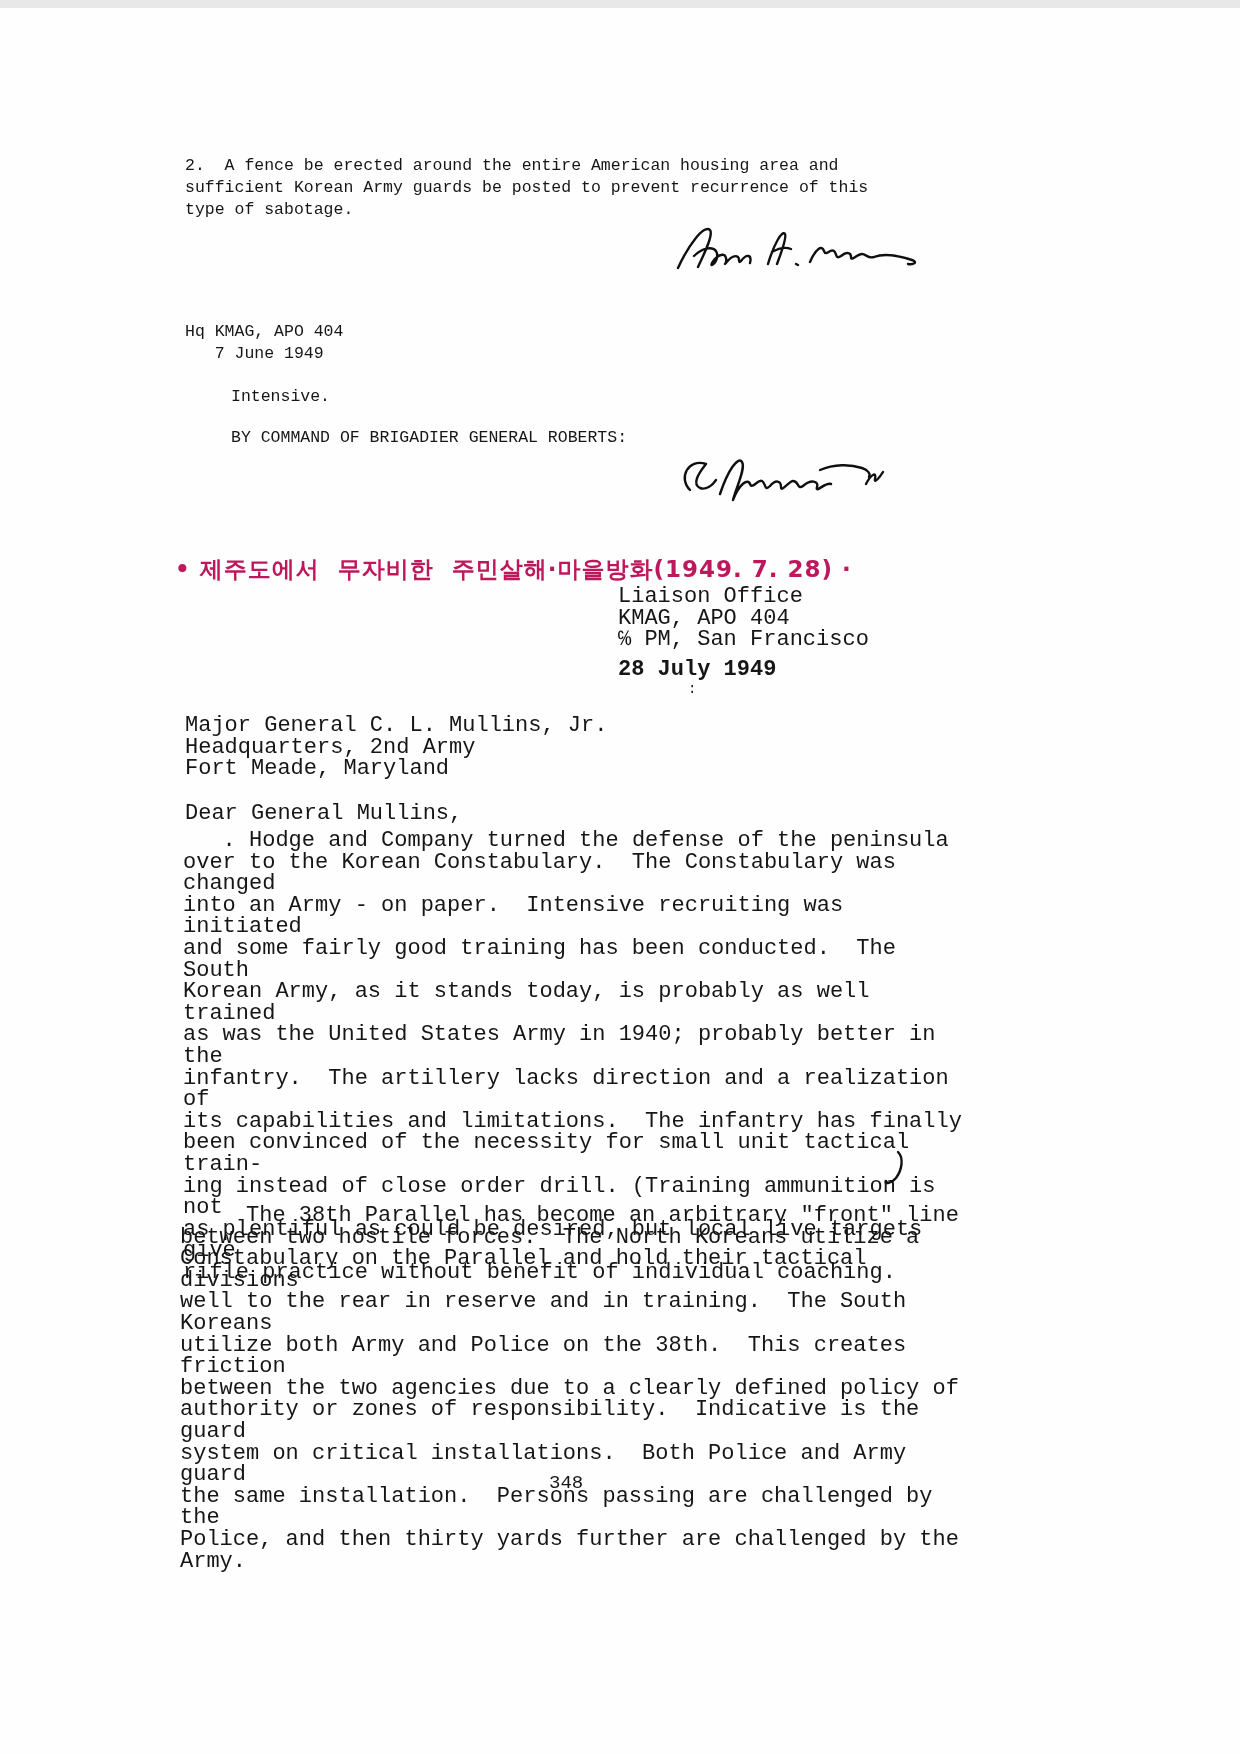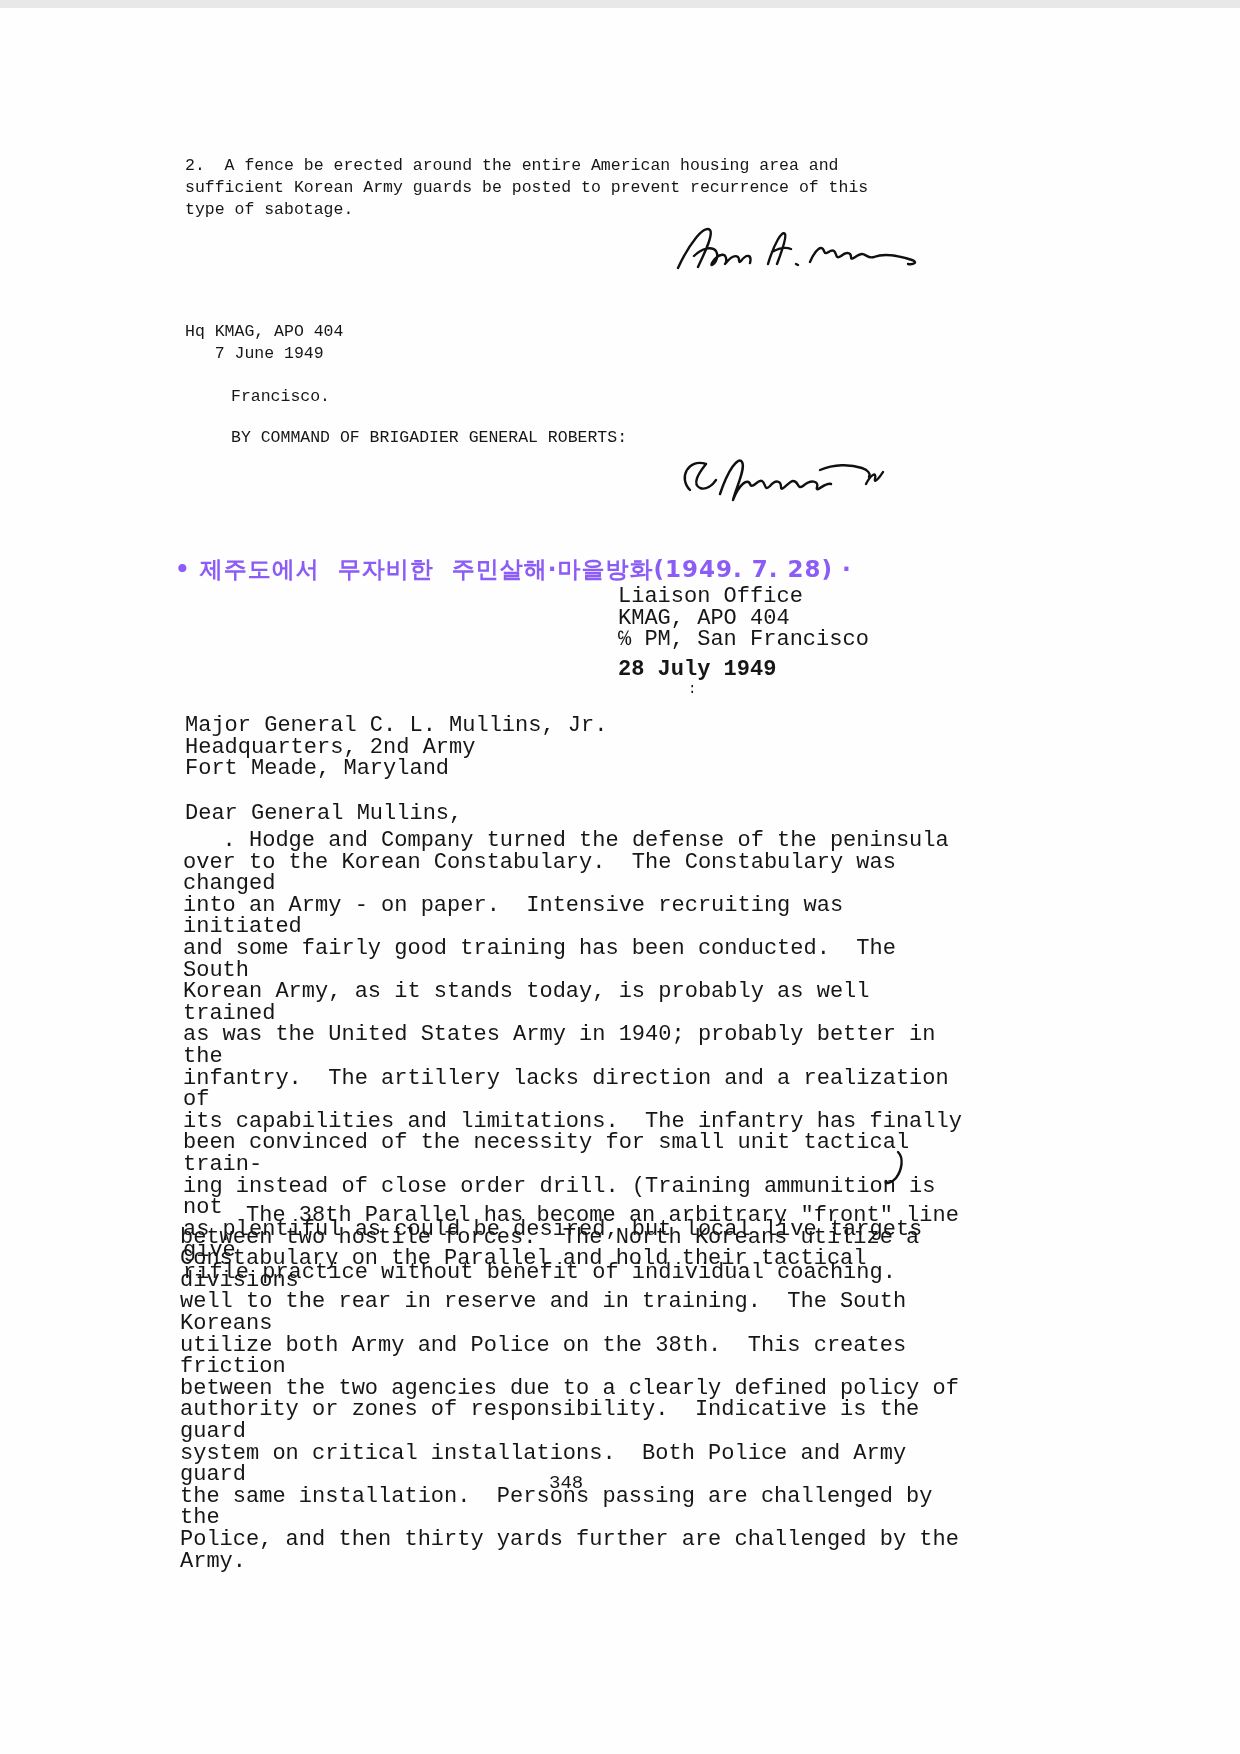--- a/index.html
+++ b/index.html
@@ -11,21 +11,21 @@
     color:#161616;
     font-family:"Liberation Mono","DejaVu Sans Mono",monospace;
     overflow:hidden;
   }
   .abs { position:absolute; white-space:pre-wrap; }
   .t-sm { font-size:16.5px; line-height:21.8px; }   
   .t-md { font-size:22px;   line-height:21.6px; }   
   .sigline { line-height:20.5px; }
   .korean {
     font-family:"DejaVu Sans","Liberation Sans",sans-serif;
-    font-size:23px; font-weight:600; letter-spacing:1px; color:#8b5cf6;
+    font-size:23px; font-weight:600; letter-spacing:1px; color:#be185d;
   }
   .pageno { font-size:19px; }
   svg.sig { position:absolute; }
   svg.sig path { fill:none; stroke:#101010; stroke-width:2.4; stroke-linecap:round; stroke-linejoin:round; }
 </style>
 </head>
 <body>
 
 <div class="page">
 
@@ -36,21 +36,21 @@
   <svg class="sig" style="left:672px; top:212px;" width="250" height="52" viewBox="0 0 250 52" aria-hidden="true">
     <path d="M6 48 C16 26 32 4 38 10 C42 15 30 38 26 47 M22 36 C30 28 40 26 44 31 C47 36 44 43 40 45 C38 46 42 37 49 35 C55 33 55 42 53 44 C57 39 62 34 66 37 C68 39 66 44 69 41 C75 33 80 35 78 43"></path>
     <path d="M96 44 C102 24 110 10 113 14 C115 18 108 36 105 44 M100 32 C107 28 114 27 119 29 M124 44 L126 45"></path>
     <path d="M138 42 C144 28 150 25 152 31 C154 37 158 28 162 31 C165 33 163 40 169 36 C175 31 179 33 179 37 C179 42 185 34 190 34 C194 34 196 39 202 37 C212 33 228 36 240 40 C246 42 242 45 236 44"></path>
   </svg>
 
 
   <div class="abs t-sm" style="left:185px; top:313px;">Hq KMAG, APO 404
    7 June 1949</div>
 
-  <div class="abs t-sm" style="left:231px; top:378px;">Francisco.</div>
+  <div class="abs t-sm" style="left:231px; top:378px;">Intensive.</div>
 
   <div class="abs t-sm" style="left:231px; top:419px;">BY COMMAND OF BRIGADIER GENERAL ROBERTS:</div>
 
   <svg class="sig" style="left:678px; top:440px;" width="240" height="58" viewBox="0 0 240 58" aria-hidden="true">
     <path d="M12 42 C0 30 10 10 28 16 C20 26 14 36 22 40 C28 42 34 38 38 32"></path>
     <path d="M42 46 C50 22 60 8 64 14 C68 20 58 40 55 52 C61 36 70 30 72 36 C74 42 80 31 84 33 C88 35 86 44 92 38 C98 31 103 33 103 39 C103 45 111 33 115 33 C121 33 119 42 125 38 C133 31 141 33 139 39 C137 46 147 34 153 36"></path>
     <path d="M142 22 C156 16 172 16 184 20 C190 22 193 26 191 29"></path>
     <path d="M188 36 C192 28 199 22 197 31 C196 36 202 29 205 24"></path>
   </svg>
 

